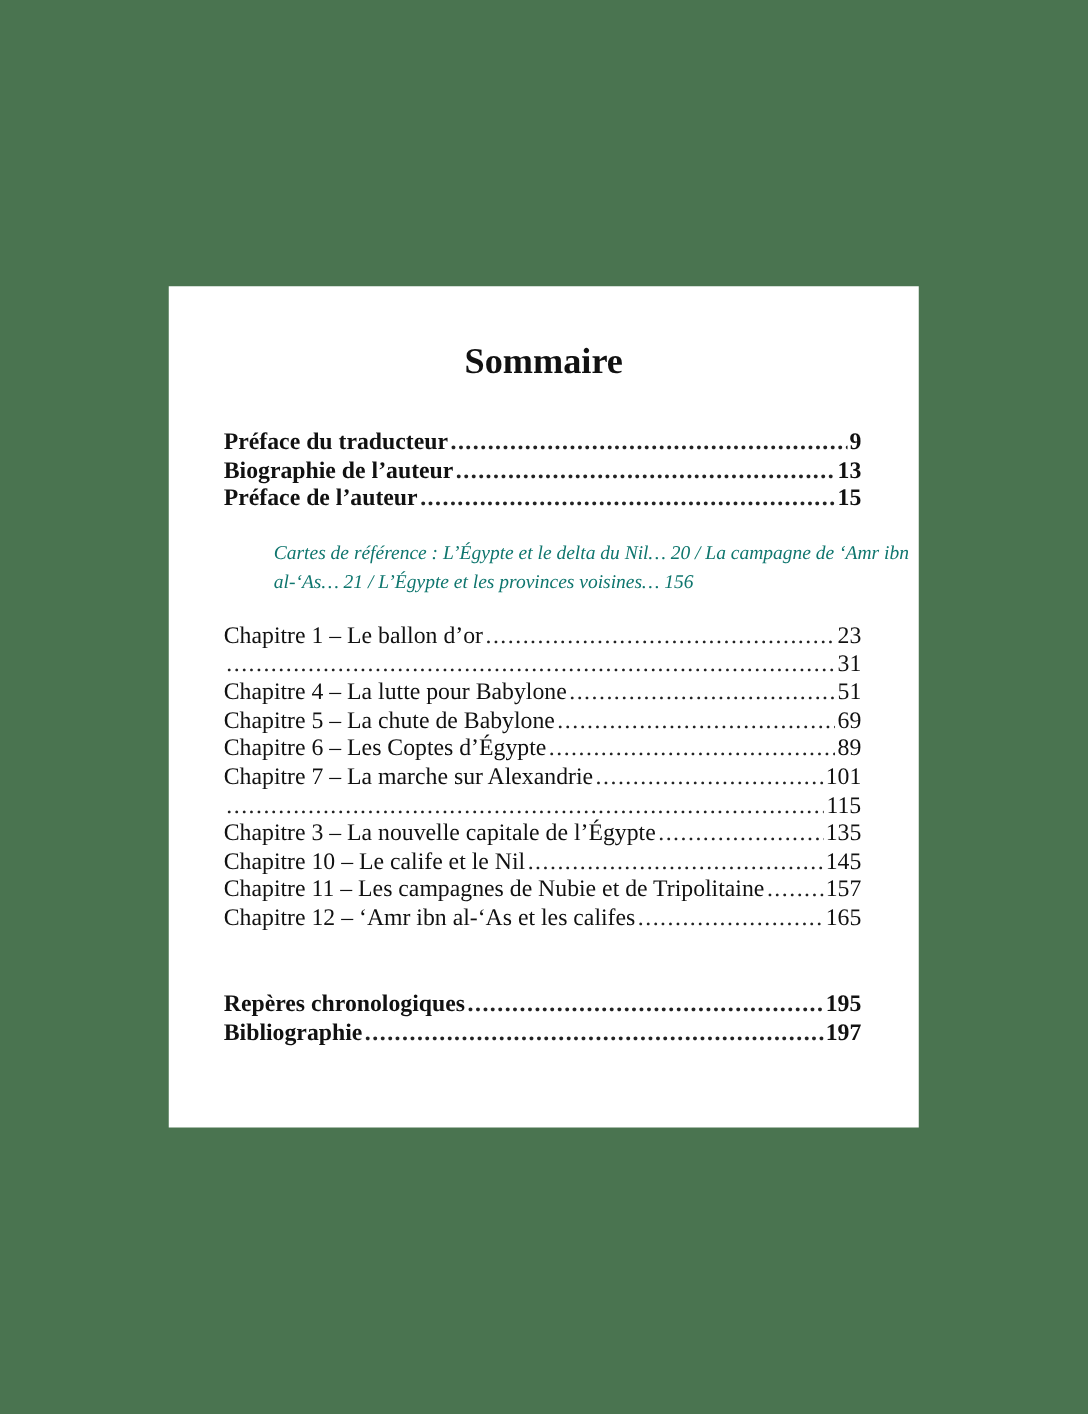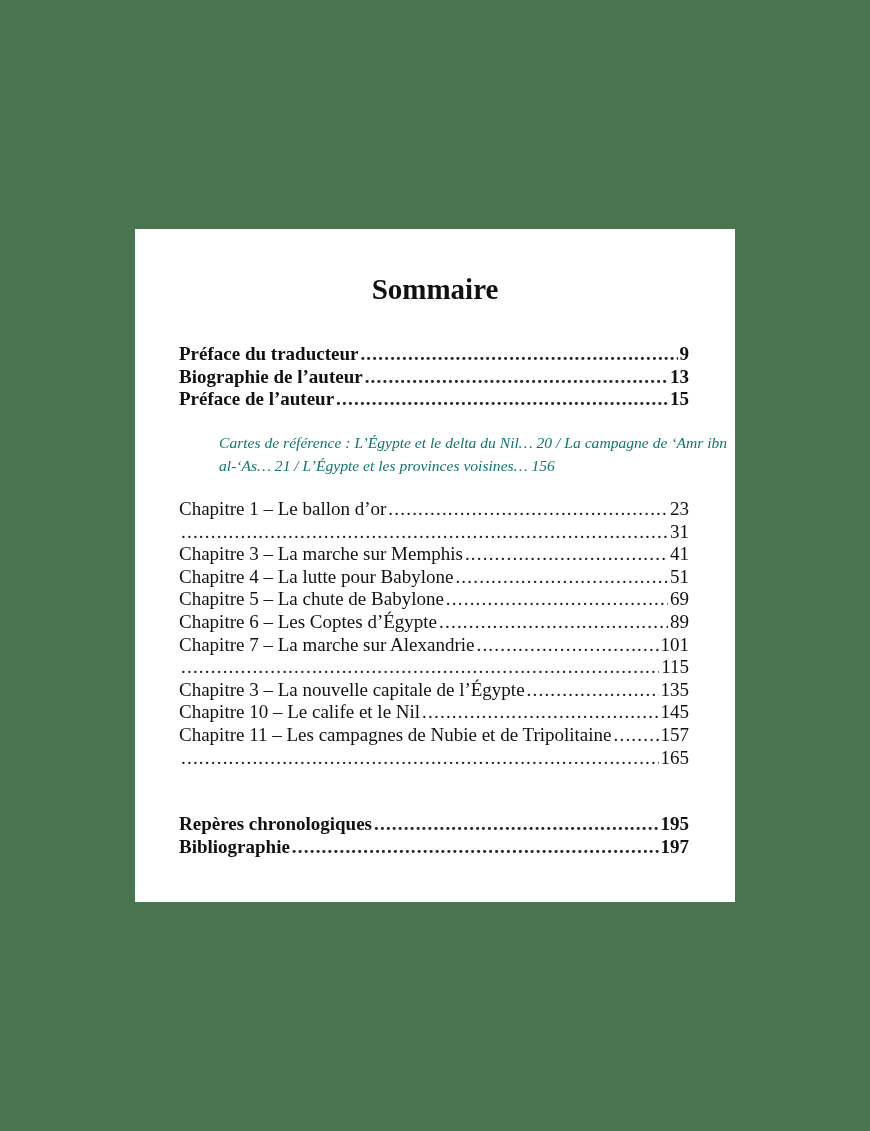--- a/index.html
+++ b/index.html
@@ -45,21 +45,21 @@
   .row .page-num { flex: 0 0 auto; text-align: right; }
   .maps {
     position: absolute; left: 44px; width: 515px; top: 202px;
     font-family: "Liberation Serif", serif;
     font-style: italic; font-size: 15.6px; line-height: 23px;
     color: #0f766e;
     margin-left: 40px;
   }
   #front { top: 114px; }
   #chapters { top: 269px; }
-  #back { top: 584px; }
+  #back { top: 564px; }
 </style>
 </head>
 <body>
 
 <div class="page">
   <div class="title">Sommaire</div>
 
   <div class="block" id="front">
     <div class="row bold">
       <span class="label">Préface du traducteur</span>
@@ -82,25 +82,20 @@
 
   <div class="block" id="chapters">
     <div class="row">
         <span class="label">Chapitre 1 – Le ballon d’or</span>
         <span class="dots"></span>
         <span class="page-num">23</span>
       </div>
     <div class="row">
         <span class="dots"></span>
         <span class="page-num">31</span>
-      </div>
-    <div class="row">
-        <span class="label">Chapitre 3 – La marche sur Memphis</span>
-        <span class="dots"></span>
-        <span class="page-num">41</span>
       </div>
     <div class="row">
         <span class="label">Chapitre 4 – La lutte pour Babylone</span>
         <span class="dots"></span>
         <span class="page-num">51</span>
       </div>
     <div class="row">
         <span class="label">Chapitre 5 – La chute de Babylone</span>
         <span class="dots"></span>
         <span class="page-num">69</span>
@@ -128,20 +123,21 @@
         <span class="label">Chapitre 10 – Le calife et le Nil</span>
         <span class="dots"></span>
         <span class="page-num">145</span>
       </div>
     <div class="row">
         <span class="label">Chapitre 11 – Les campagnes de Nubie et de Tripolitaine</span>
         <span class="dots"></span>
         <span class="page-num">157</span>
       </div>
     <div class="row">
+        <span class="label">Chapitre 12 – ‘Amr ibn al-‘As et les califes</span>
         <span class="dots"></span>
         <span class="page-num">165</span>
       </div>
   </div>
 
   <div class="block" id="back">
     <div class="row bold">
       <span class="label">Repères chronologiques</span>
       <span class="dots"></span>
       <span class="page-num">195</span>

